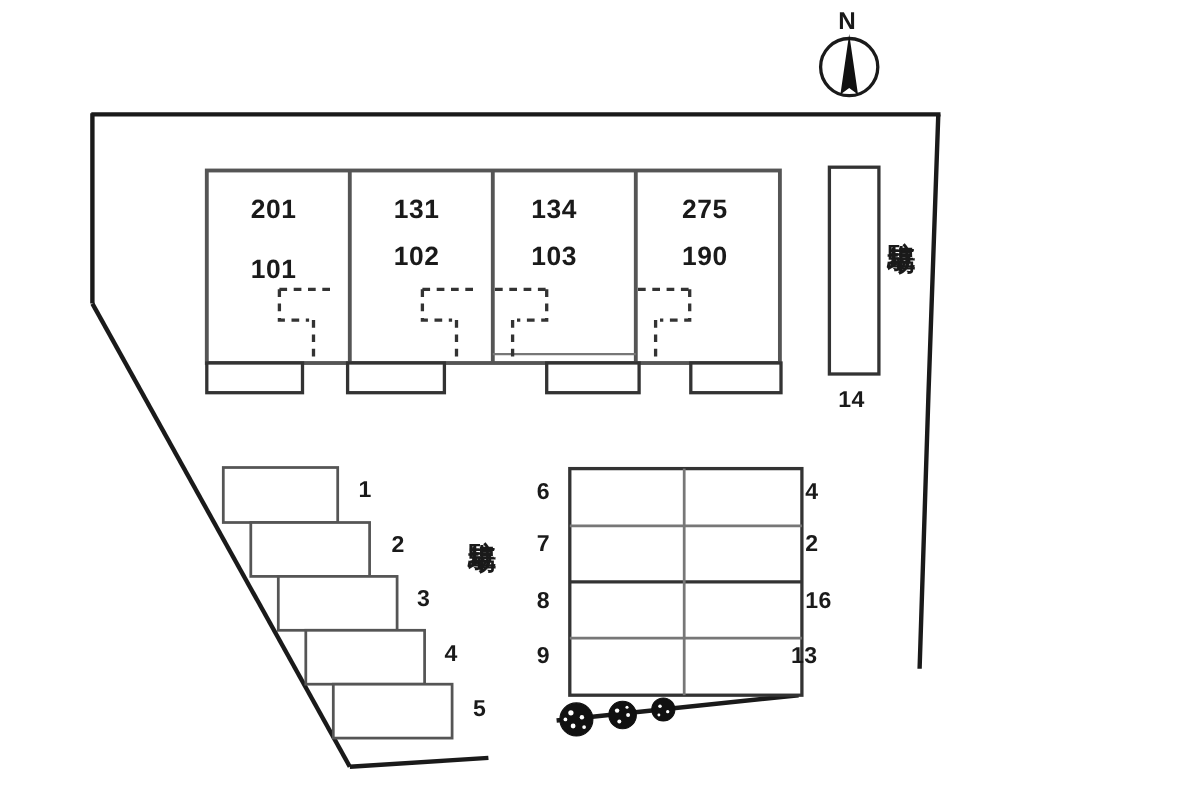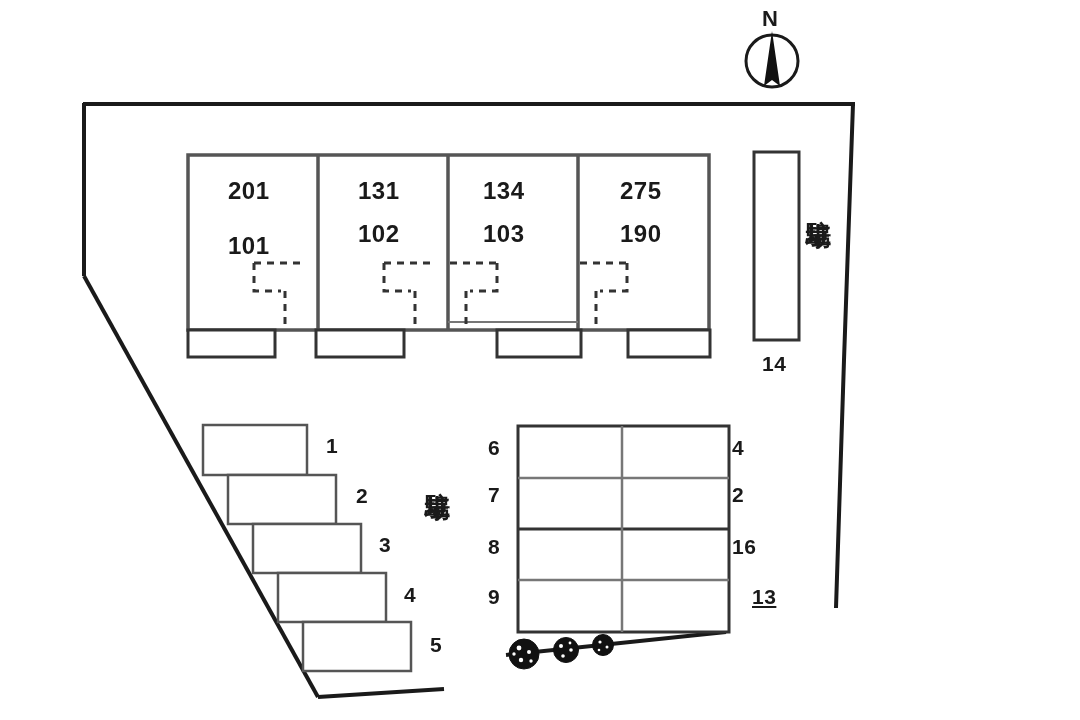--- a/index.html
+++ b/index.html
@@ -174,15 +174,15 @@
   <div class="txt lot-num" style="left:430px; top:634px;">5</div>
 
   <div class="txt lot-num" style="left:488px; top:437px;">6</div>
   <div class="txt lot-num" style="left:488px; top:484px;">7</div>
   <div class="txt lot-num" style="left:488px; top:536px;">8</div>
   <div class="txt lot-num" style="left:488px; top:586px;">9</div>
 
   <div class="txt lot-num" style="left:732px; top:437px;">4</div>
   <div class="txt lot-num" style="left:732px; top:484px;">2</div>
   <div class="txt lot-num" style="left:732px; top:536px;">16</div>
-  <div class="txt lot-num" style="left:752px; top:586px;text-decoration:underline;">13</div>
+  <div class="txt lot-num" style="left:719px; top:586px;">13</div>
 
 </div>
 
 </body></html>

